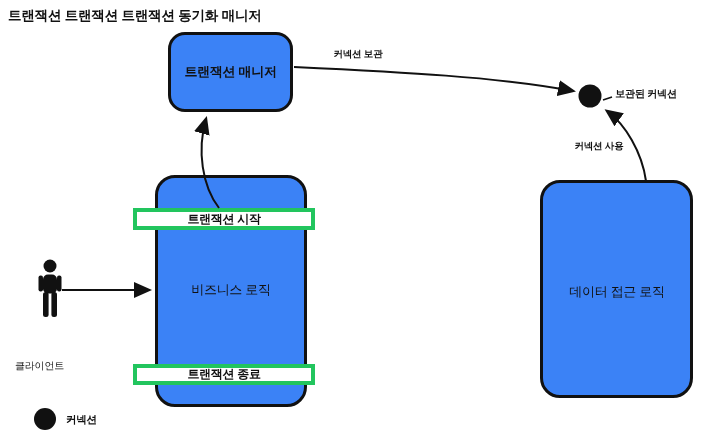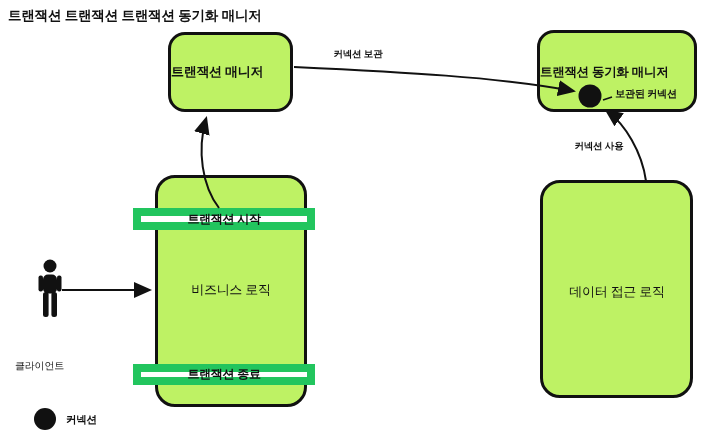--- a/index.html
+++ b/index.html
@@ -15,26 +15,26 @@
   .title {
     position: absolute;
     left: 8px; top: 7px;
     font-size: 13.5px;
     font-weight: 700;
     letter-spacing: -0.2px;
     white-space: nowrap;
   }
   .node {
     position: absolute;
-    background: #bef264;
+    background: #3b82f6;
     border: 3px solid #111111;
     border-radius: 17px;
     display: flex;
     align-items: center;
-    justify-content: flex-start;
+    justify-content: center;
     text-align: center;
   }
   .node-title { font-size: 13px; font-weight: 700; letter-spacing: -0.3px; }
   #tx-manager    { left: 168px; top: 32px;  width: 125px; height: 80px;  z-index: 2; }
   #sync-manager  { left: 537px; top: 30px;  width: 160px; height: 82px;  z-index: 2; align-items: flex-start; }
   #sync-manager .node-title { margin-top: 31px; font-size: 12.5px; }
   #service-box   { left: 155px; top: 175px; width: 152px; height: 232px; z-index: 1; border-radius: 20px; }
   #repository-box{ left: 540px; top: 180px; width: 153px; height: 218px; z-index: 1; border-radius: 20px; }
   .inner-label {
     position: absolute;
@@ -43,21 +43,21 @@
     font-weight: 400;
     letter-spacing: -0.3px;
     z-index: 3;
   }
   #business-logic { left: 157px; top: 281px; width: 148px; }
   #data-access    { left: 542px; top: 283px; width: 150px; }
   .bar {
     position: absolute;
     left: 133px; width: 182px; height: 22px;
     background: #ffffff;
-    border: 8px solid #22c55e;
+    border: 4px solid #22c55e;
     display: flex; align-items: center; justify-content: center;
     font-size: 12px; font-weight: 700; letter-spacing: -0.3px;
     z-index: 3;
   }
   #tx-start-bar { top: 208px; }
   #tx-end-bar   { top: 364px; height: 21px; }
   .caption {
     position: absolute;
     text-align: center;
     font-size: 13px;
@@ -105,23 +105,20 @@
 <body>
 
 <div class="canvas">
 
   <div class="title">트랜잭션 트랜잭션 트랜잭션 동기화 매니저</div>
 
   <div class="node" id="tx-manager">
     <span class="node-title">트랜잭션 매니저</span>
   </div>
 
-  <div class="node" id="sync-manager">
-    <span class="node-title">트랜잭션 동기화 매니저</span>
-  </div>
   <div class="edge-label" id="stored-conn-label">보관된 커넥션</div>
 
   <div class="node" id="service-box"></div>
   <div class="inner-label" id="business-logic">비즈니스 로직</div>
   <div class="bar" id="tx-start-bar">
     <span>트랜잭션 시작</span>
   </div>
   <div class="bar" id="tx-end-bar">
     <span>트랜잭션 종료</span>
   </div>

